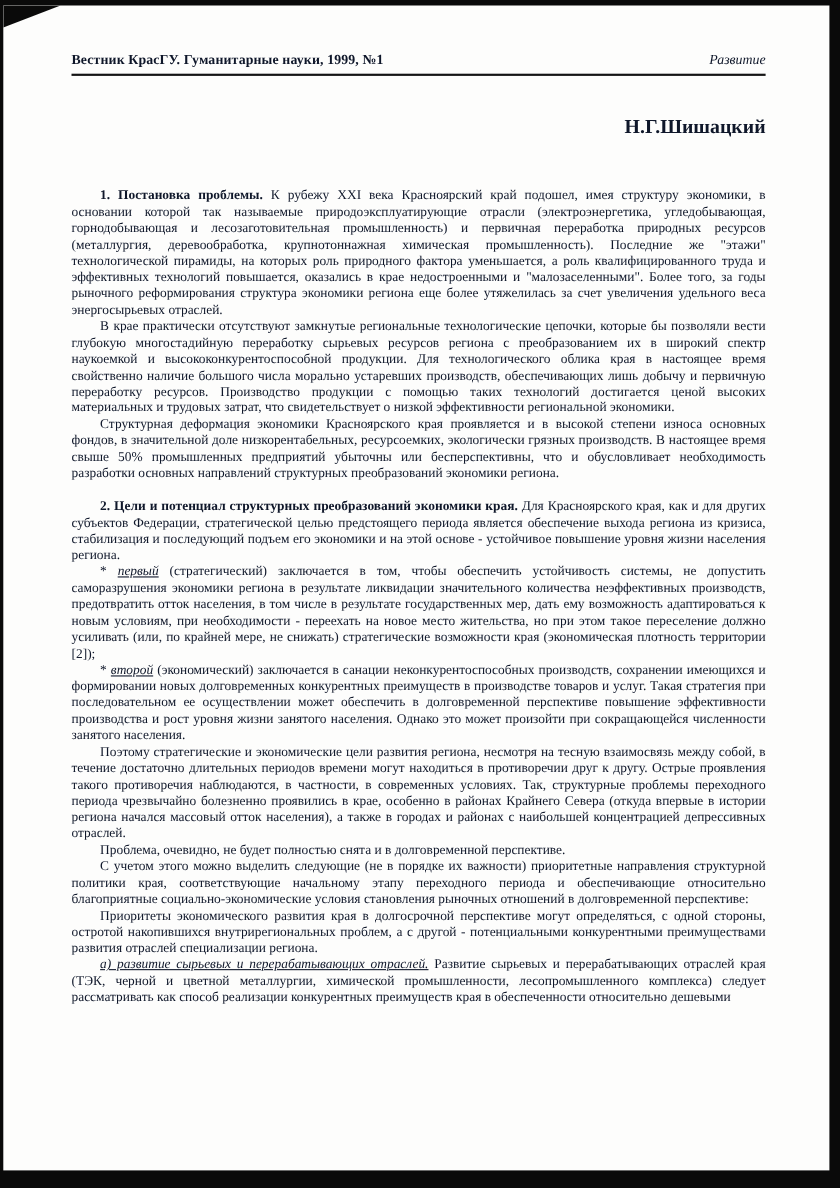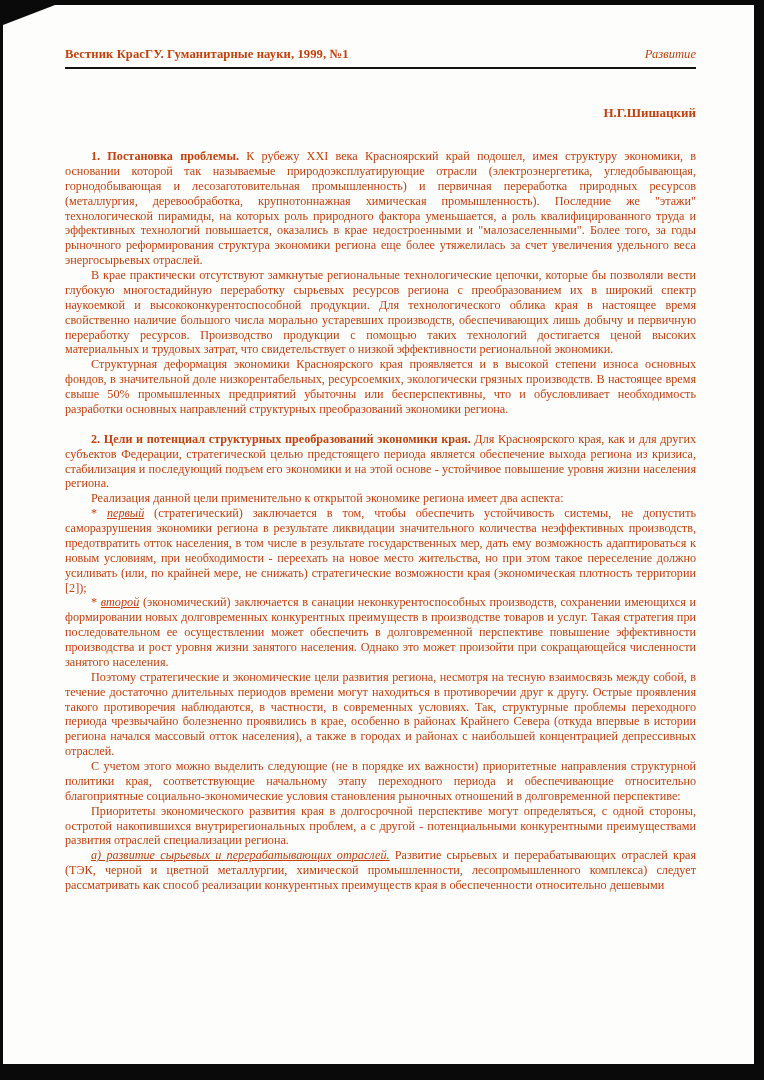--- a/index.html
+++ b/index.html
@@ -12,48 +12,48 @@
   .scan-frame {
     position:relative;
     width:764px; height:1080px;
     background:#0a0a0a;
     overflow:hidden;
   }
   .page {
     position:absolute;
     top:5px; left:3px; right:10px; bottom:16px;
     background:#fdfdfc;
-    color:#c2410c;
+    color:#0f172a;
     overflow:hidden;
   }
   .corner-artifact {
     position:absolute; top:0; left:0;
     width:0; height:0;
     border-top:20px solid #0a0a0a;
     border-right:52px solid transparent;
   }
   .content { padding:42px 58px 0 62px; }
   .header-row {
     display:flex; justify-content:space-between; align-items:baseline;
     font-size:12.6px;
   }
   .journal { font-weight:bold; letter-spacing:.1px; }
   .section { font-style:italic; }
   .header-rule { border-top:2px solid #141414; margin-top:5px; }
   .author {
-    text-align:right; font-weight:bold; font-size:13px;
+    text-align:right; font-weight:bold; font-size:18px;
     margin-top:36px;
   }
   .title {
     text-align:center; font-weight:bold; font-size:13px;
     line-height:1.4; margin-top:24px; padding:0 26px;
     letter-spacing:.15px;
   }
   .body-text {
-    margin-top:28px;
+    margin-top:44px;
     font-size:12.2px;
     line-height:1.22;
     text-align:justify;
   }
   .para { text-indent:26px; }
   .para.gap-top { margin-top:15px; }
   .lead-bold { font-weight:bold; }
   .lead-italic { font-style:italic;text-decoration:underline; }
   .term { font-style:italic; text-decoration:underline; }
 </style>
@@ -77,28 +77,28 @@
       <div class="body-text">
 
         <p class="para"><span class="lead-bold">1. Постановка проблемы.</span><span> К рубежу XXI века Красноярский край подошел, имея структуру экономики, в основании которой так называемые природоэксплуатирующие отрасли (электроэнергетика, угледобывающая, горнодобывающая и лесозаготовительная промышленность) и первичная переработка природных ресурсов (металлургия, деревообработка, крупнотоннажная химическая промышленность). Последние же "этажи" технологической пирамиды, на которых роль природного фактора уменьшается, а роль квалифицированного труда и эффективных технологий повышается, оказались в крае недостроенными и "малозаселенными". Более того, за годы рыночного реформирования структура экономики региона еще более утяжелилась за счет увеличения удельного веса энергосырьевых отраслей.</span></p>
 
         <p class="para"><span>В крае практически отсутствуют замкнутые региональные технологические цепочки, которые бы позволяли вести глубокую многостадийную переработку сырьевых ресурсов региона с преобразованием их в широкий спектр наукоемкой и высококонкурентоспособной продукции. Для технологического облика края в настоящее время свойственно наличие большого числа морально устаревших производств, обеспечивающих лишь добычу и первичную переработку ресурсов. Производство продукции с помощью таких технологий достигается ценой высоких материальных и трудовых затрат, что свидетельствует о низкой эффективности региональной экономики.</span></p>
 
         <p class="para"><span>Структурная деформация экономики Красноярского края проявляется и в высокой степени износа основных фондов, в значительной доле низкорентабельных, ресурсоемких, экологически грязных производств. В настоящее время свыше 50% промышленных предприятий убыточны или бесперспективны, что и обусловливает необходимость разработки основных направлений структурных преобразований экономики региона.</span></p>
 
         <p class="para gap-top"><span class="lead-bold">2. Цели и потенциал структурных преобразований экономики края.</span><span> Для Красноярского края, как и для других субъектов Федерации, стратегической целью предстоящего периода является обеспечение выхода региона из кризиса, стабилизация и последующий подъем его экономики и на этой основе - устойчивое повышение уровня жизни населения региона.</span></p>
 
-        <p class="para"><span>Реализация данной цели применительно к открытой экономике региона имеет два аспекта:</span></p>
 
         <p class="para"><span>* </span><span class="term">первый</span><span> (стратегический) заключается в том, чтобы обеспечить устойчивость системы, не допустить саморазрушения экономики региона в результате ликвидации значительного количества неэффективных производств, предотвратить отток населения, в том числе в результате государственных мер, дать ему возможность адаптироваться к новым условиям, при необходимости - переехать на новое место жительства, но при этом такое переселение должно усиливать (или, по крайней мере, не снижать) стратегические возможности края (экономическая плотность территории [2]);</span></p>
 
         <p class="para"><span>* </span><span class="term">второй</span><span> (экономический) заключается в санации неконкурентоспособных производств, сохранении имеющихся и формировании новых долговременных конкурентных преимуществ в производстве товаров и услуг. Такая стратегия при последовательном ее осуществлении может обеспечить в долговременной перспективе повышение эффективности производства и рост уровня жизни занятого населения. Однако это может произойти при сокращающейся численности занятого населения.</span></p>
 
         <p class="para"><span>Поэтому стратегические и экономические цели развития региона, несмотря на тесную взаимосвязь между собой, в течение достаточно длительных периодов времени могут находиться в противоречии друг к другу. Острые проявления такого противоречия наблюдаются, в частности, в современных условиях. Так, структурные проблемы переходного периода чрезвычайно болезненно проявились в крае, особенно в районах Крайнего Севера (откуда впервые в истории региона начался массовый отток населения), а также в городах и районах с наибольшей концентрацией депрессивных отраслей.</span></p>
 
+        <p class="para"><span>Проблема, очевидно, не будет полностью снята и в долговременной перспективе.</span></p>
 
         <p class="para"><span>С учетом этого можно выделить следующие (не в порядке их важности) приоритетные направления структурной политики края, соответствующие начальному этапу переходного периода и обеспечивающие относительно благоприятные социально-экономические условия становления рыночных отношений в долговременной перспективе:</span></p>
 
         <p class="para"><span>Приоритеты экономического развития края в долгосрочной перспективе могут определяться, с одной стороны, остротой накопившихся внутрирегиональных проблем, а с другой - потенциальными конкурентными преимуществами развития отраслей специализации региона.</span></p>
 
         <p class="para"><span class="lead-italic">а) развитие сырьевых и перерабатывающих отраслей.</span><span> Развитие сырьевых и перерабатывающих отраслей края (ТЭК, черной и цветной металлургии, химической промышленности, лесопромышленного комплекса) следует рассматривать как способ реализации конкурентных преимуществ края в обеспеченности относительно дешевыми</span></p>
 
       </div>
     </div>
   </div>

